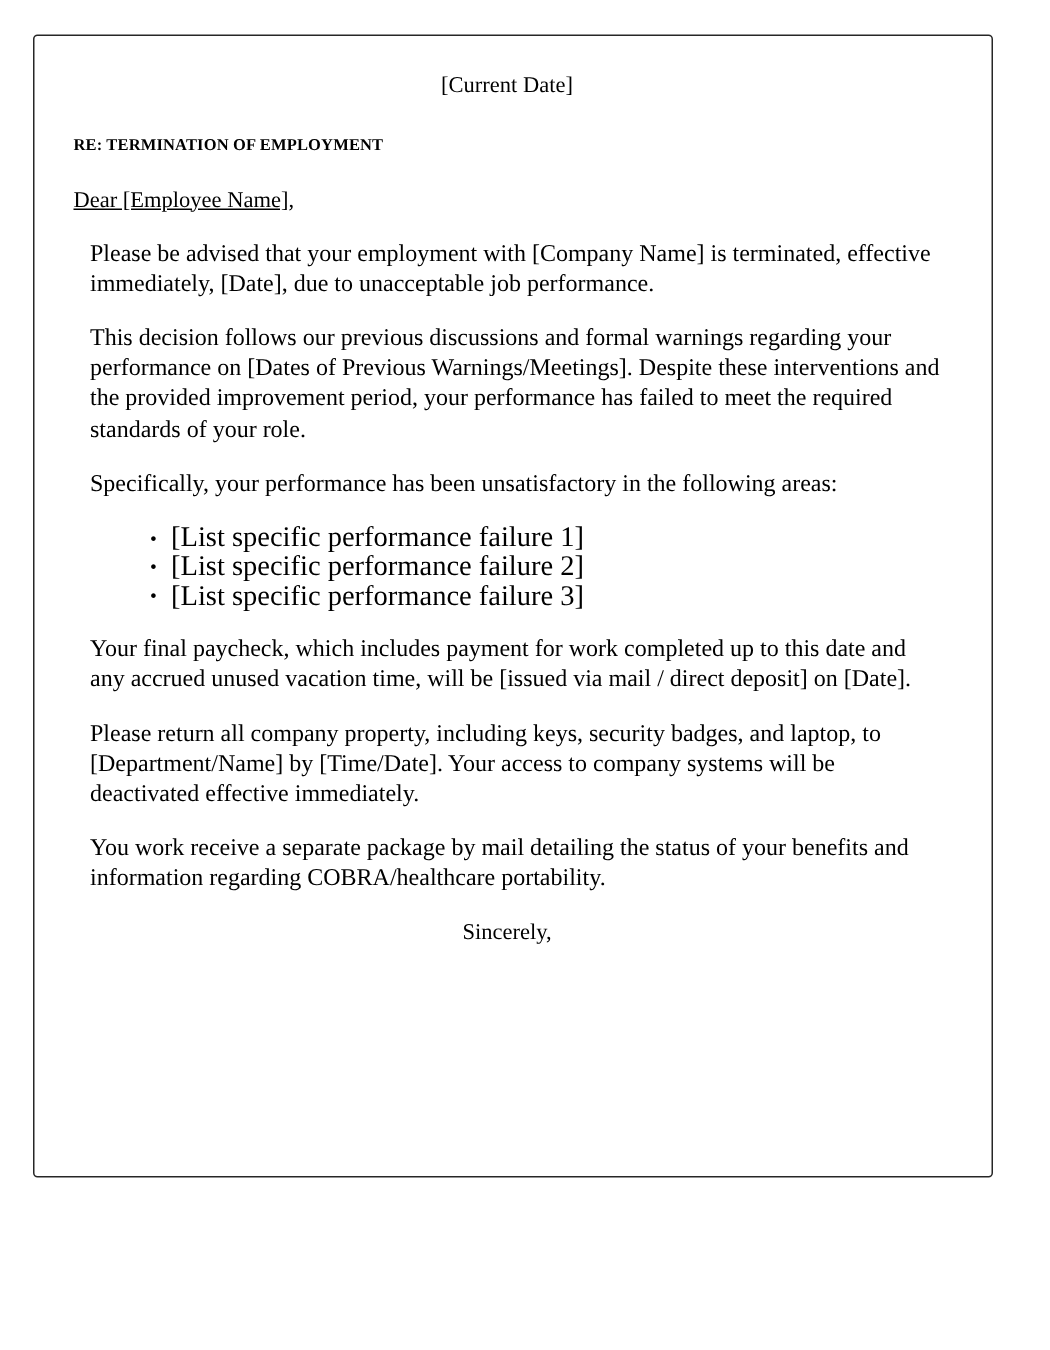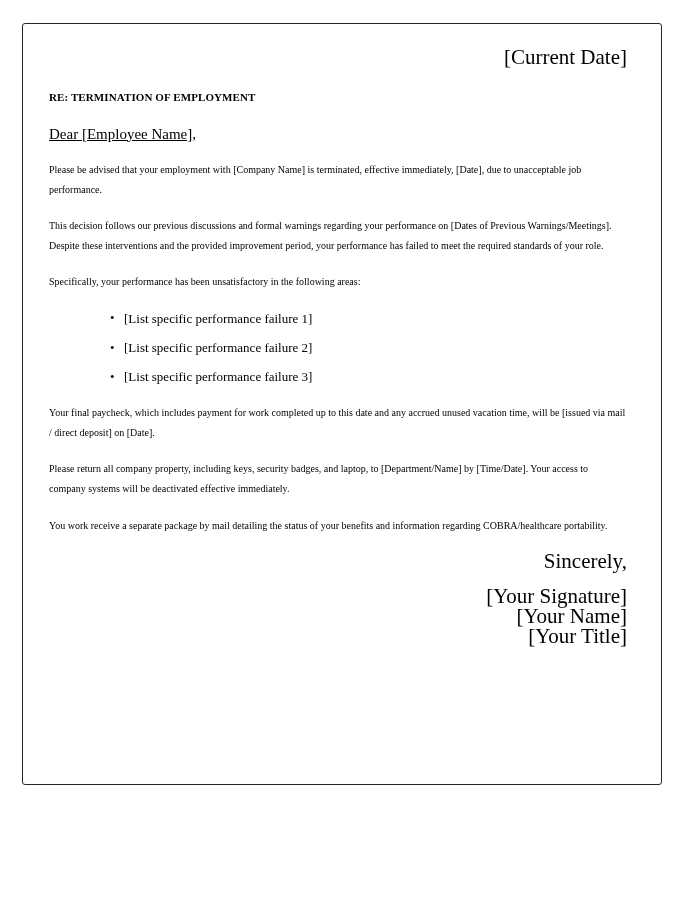--- a/index.html
+++ b/index.html
@@ -25,28 +25,28 @@
     border-radius: 3px;
     background: #ffffff;
   }
   .letter-body {
     position: absolute;
     left: 26px;
     top: 24px;
     width: 578px;
   }
   .line {
-    font-size: 21px;
+    font-size: 15px;
     line-height: 19.6px;
-    text-align: right;
+    text-align: center;
   }
   .para {
-    font-size: 10px;
+    font-size: 16px;
     line-height: 20.2px;
-    margin: 0 0 16px 0;
+    margin: 0 0 16px 11px;
     text-align: left;
   }
   .block {
     margin: 0 0 16px 0;
   }
   .block .line {
     margin: 0;
   }
   .date-block {
     margin: 0 0 19px 0;
@@ -64,24 +64,24 @@
     margin: 0 0 16px 0;
     text-decoration: underline;
   }
   ul.failure-list {
     list-style: none;
     margin: 0 0 16px 0;
     padding: 0;
   }
   ul.failure-list li {
     position: relative;
-    font-size: 13px;
+    font-size: 19px;
     line-height: 19.4px;
     padding-left: 65px;
-    margin: 10px;
+    margin: 0;
   }
   ul.failure-list li::before {
     content: "\2022";
     position: absolute;
     left: 51px;
     top: -0.5px;
     font-size: 13px;
   }
   .signature-block {
     margin: 0;
@@ -118,20 +118,15 @@
     </ul>
 
     <p class="para">Your final paycheck, which includes payment for work completed up to this date and any accrued unused vacation time, will be [issued via mail / direct deposit] on [Date].</p>
 
     <p class="para">Please return all company property, including keys, security badges, and laptop, to [Department/Name] by [Time/Date]. Your access to company systems will be deactivated effective immediately.</p>
 
     <p class="para">You work receive a separate package by mail detailing the status of your benefits and information regarding COBRA/healthcare portability.</p>
 
     <div class="line spacer-sincerely">Sincerely,</div>
 
-    <div class="signature-block">
-      <div class="line">[Your Signature]</div>
-      <div class="line">[Your Name]</div>
-      <div class="line">[Your Title]</div>
-    </div>
 
   </div>
 </div>
 
 </body></html>

